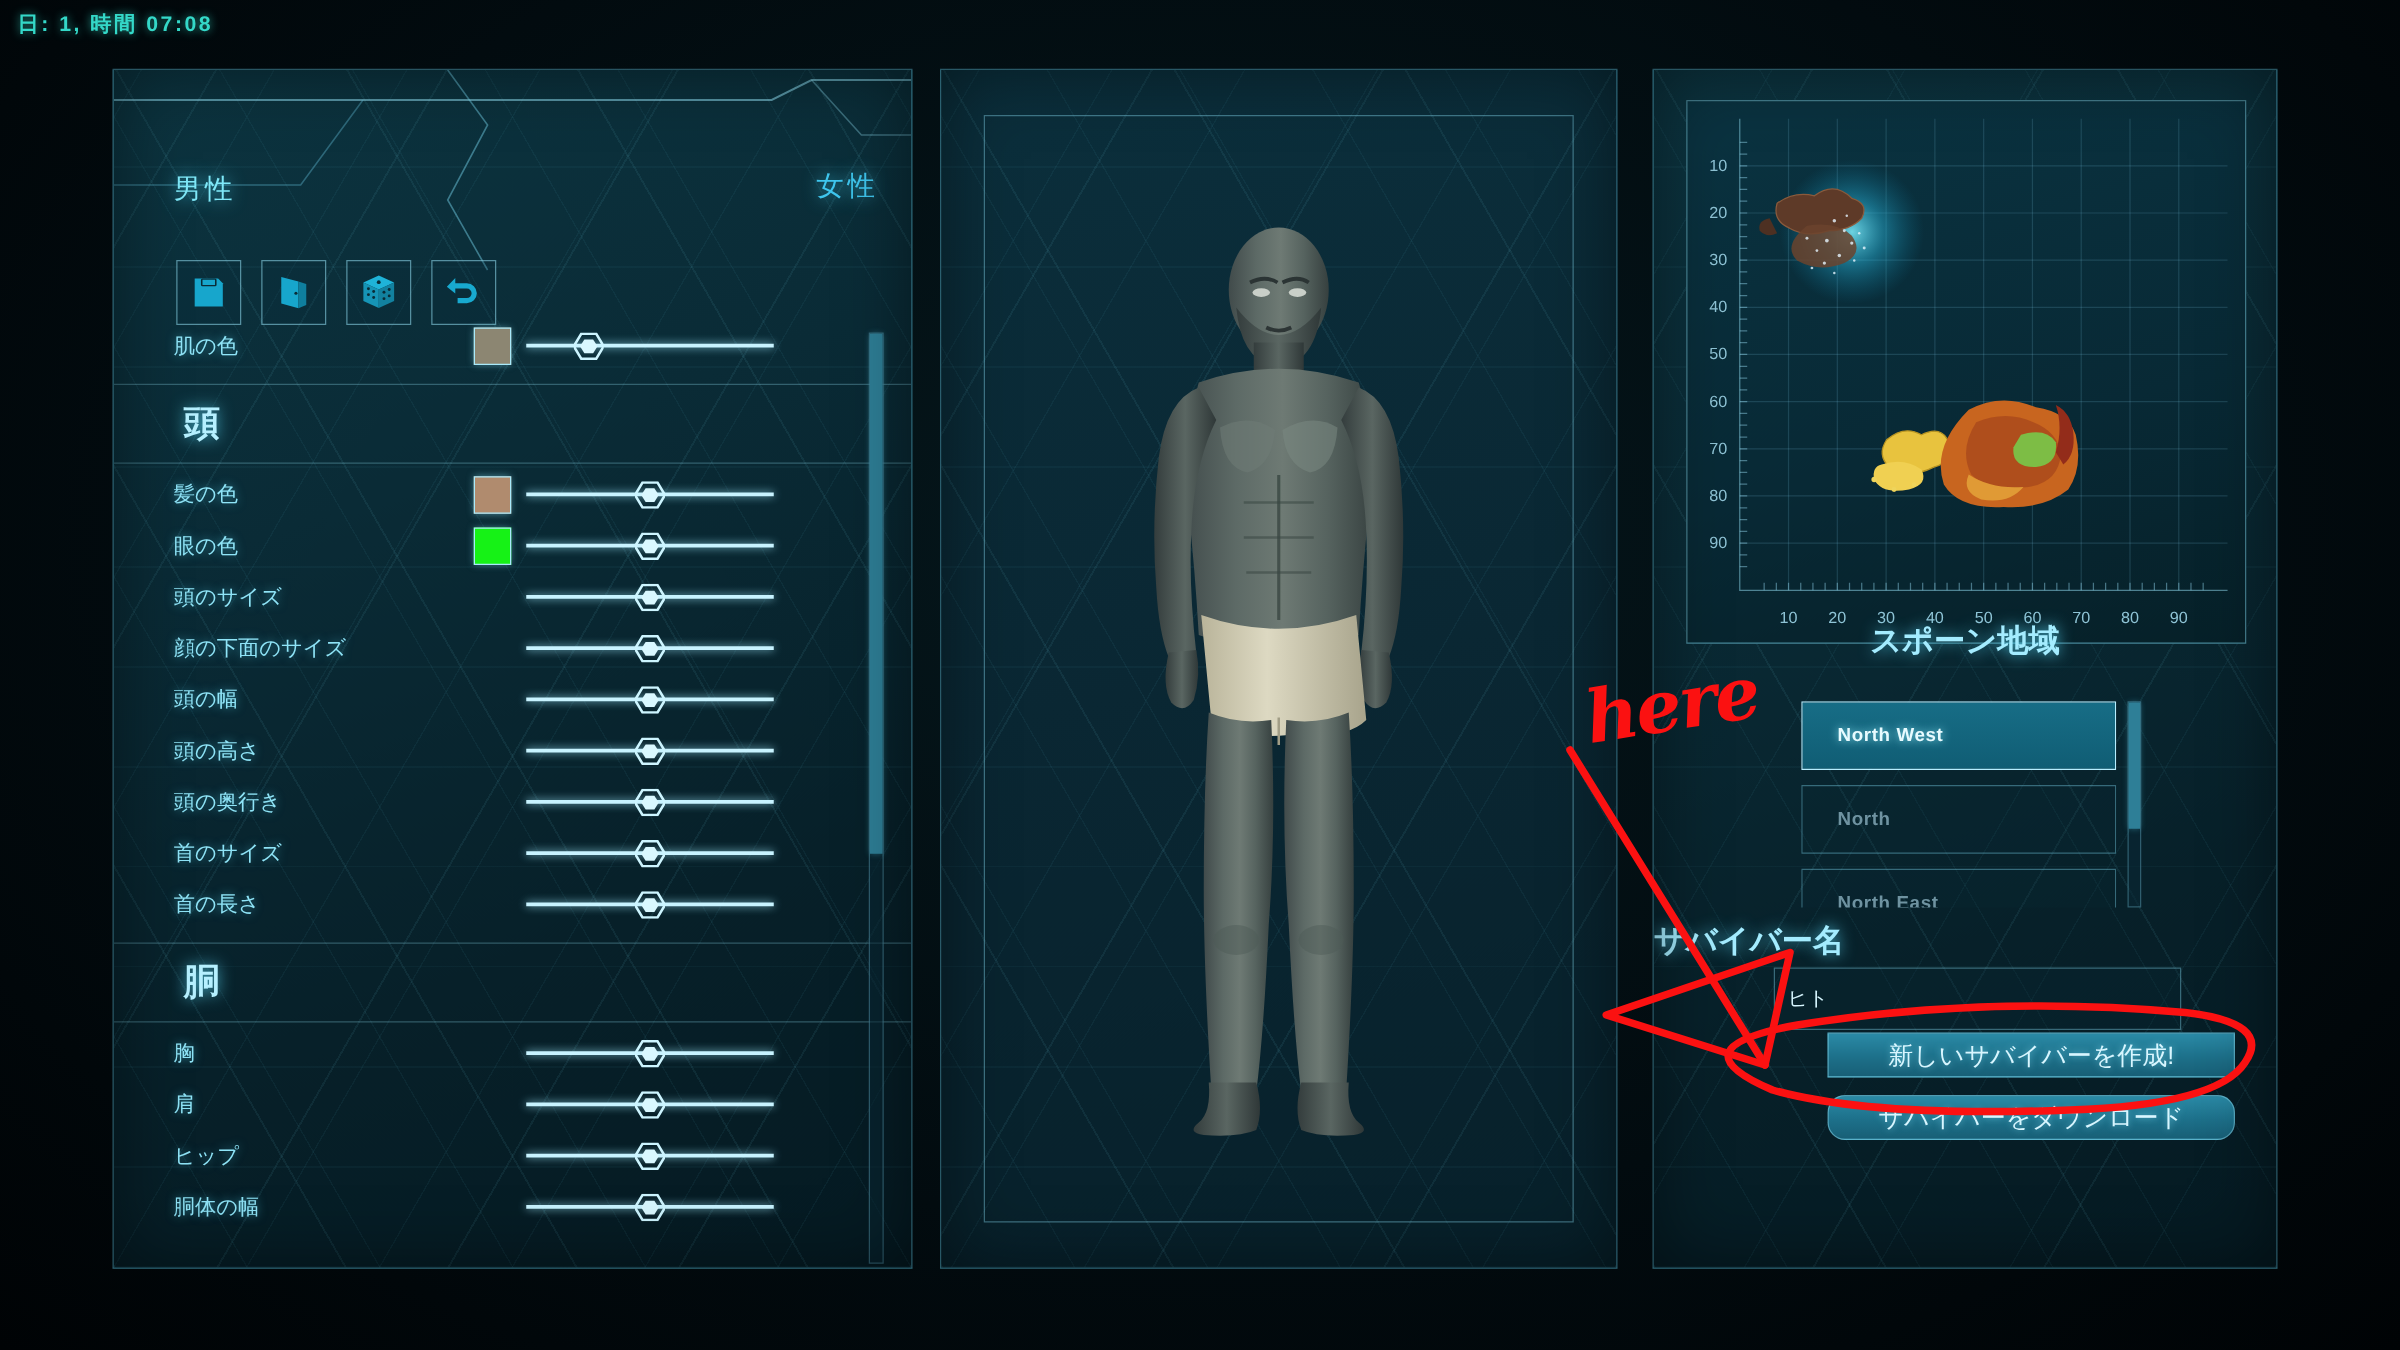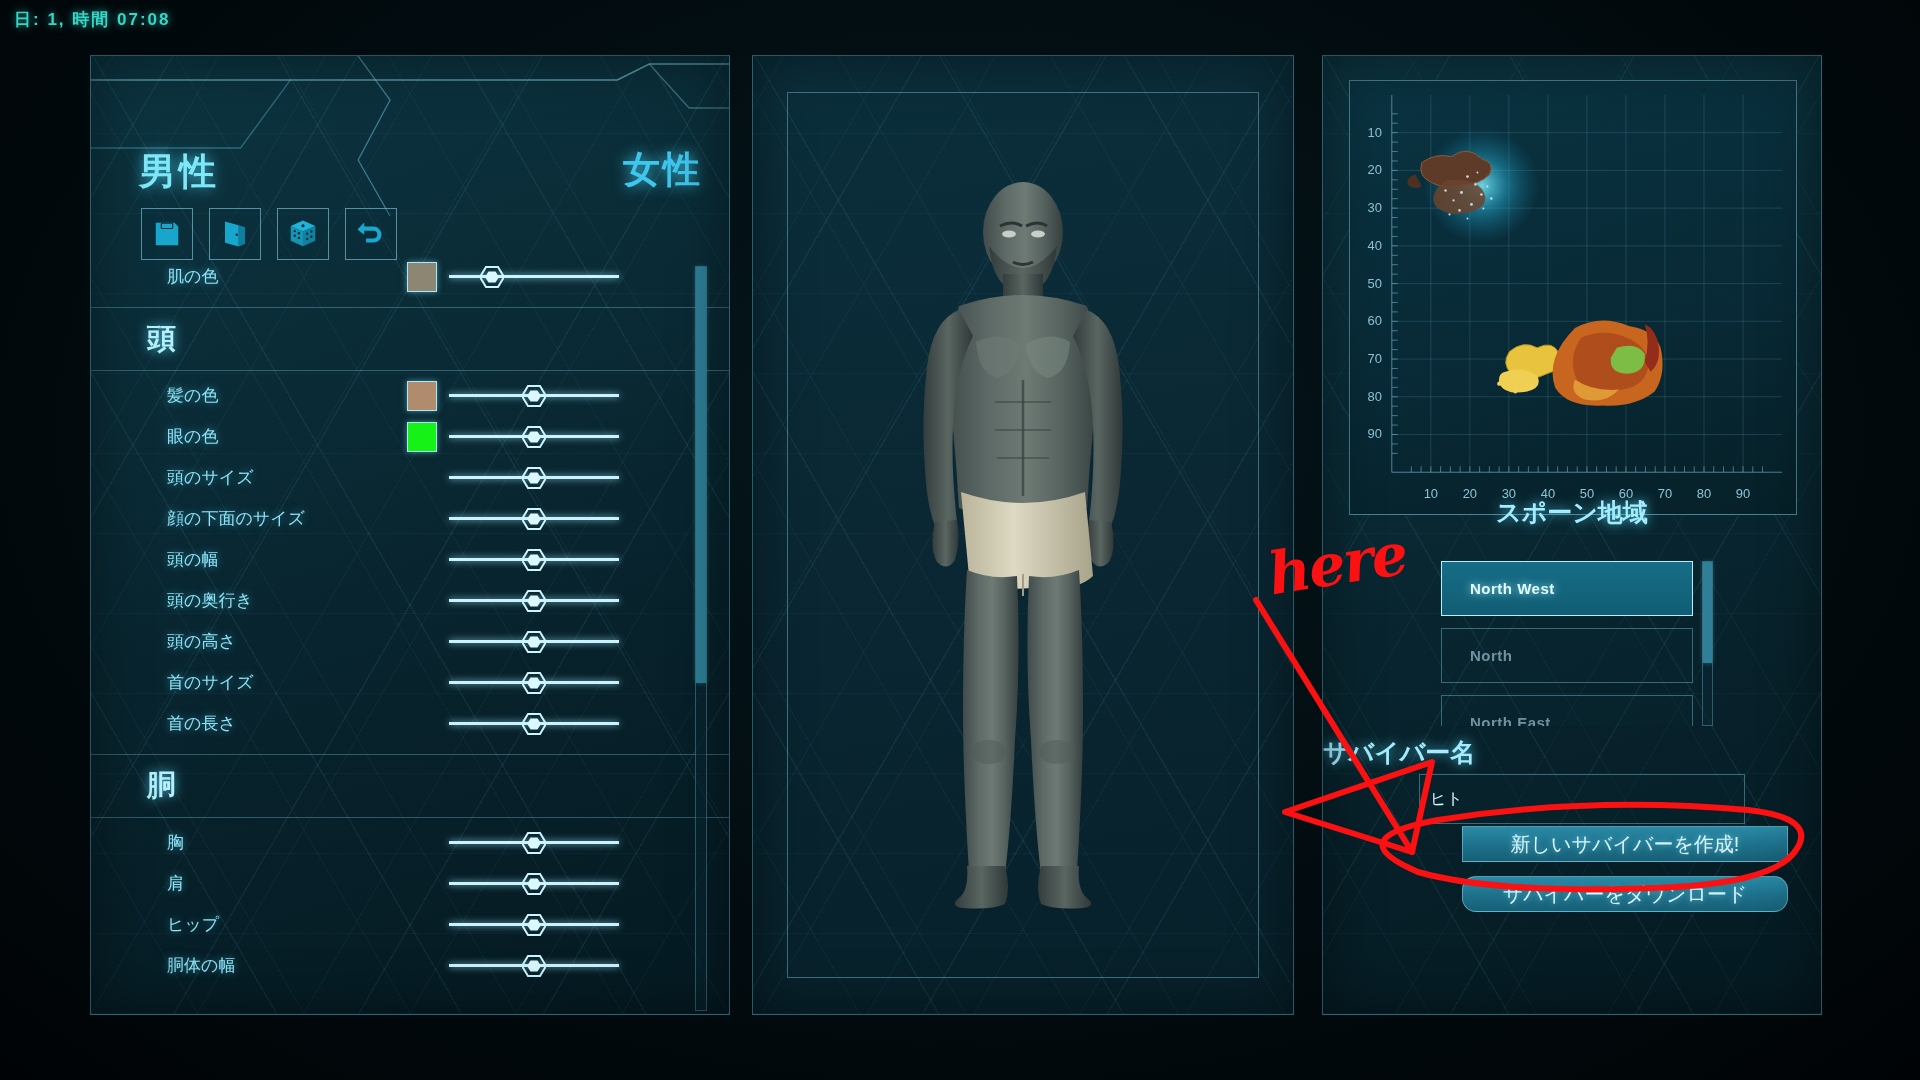--- a/index.html
+++ b/index.html
@@ -56,23 +56,22 @@
   #panel-left   { left:90px;  top:55px; width:640px;  height:960px; }
   #panel-center { left:752px; top:55px; width:542px;  height:960px;
                   background:linear-gradient(170deg,#0b2f3c 0%,#0a2733 50%,#07202a 100%); }
   #panel-right  { left:1322px;top:55px; width:500px;  height:960px; }
 
   
   .deco-lines{ position:absolute; left:0; top:0; width:100%; height:180px; pointer-events:none; }
 
   
   .tab{
-    position:absolute; font-size:37px; font-weight:bold; letter-spacing:3px;
+    position:absolute; font-size:22px; font-weight:normal; letter-spacing:3px;
     text-shadow:0 0 14px rgba(70,210,240,.85);
-    margin-top:11px;
   }
   #tab-male   { left:48px;  top:80px;  color:#7fe8f8; }
   #tab-female { right:26px; top:78px;  color:#3fc6ee; }
 
   
   #icon-row{ position:absolute; left:50px; top:152px; display:flex; gap:16px; }
   .icon-btn{
     width:52px; height:52px;
     border:1px solid rgba(150,225,245,.55);
     background:rgba(8,45,58,.25);
@@ -81,21 +80,21 @@
   }
   .icon-btn svg{ display:block; }
 
   
   #slider-scroll{
     position:absolute; left:0; top:200px; width:100%; height:760px;
     overflow:hidden;
   }
   .row{
     position:relative; height:41px; display:flex; align-items:center;
-    padding-left:76px; padding-right:110px;
+    padding-left:48px; padding-right:110px;
   }
   .row-label{
     color:#8fe4f7; font-size:17px; width:240px; flex:none;
     text-shadow:0 0 8px rgba(80,210,240,.6); white-space:nowrap;
   }
   .section{
     position:relative; height:64px; display:flex; align-items:center;
     padding-left:56px;
     border-top:1px solid rgba(150,225,245,.30);
     border-bottom:1px solid rgba(150,225,245,.30);
@@ -351,34 +350,34 @@
             <div class="track"></div>
             <div class="knob" style="left: 50%;">
               <svg viewBox="0 0 24 22">
                 <path d="M6 1 h12 l6 10 l-6 10 H6 L0 11 Z" fill="none" stroke="#cdf5ff" stroke-width="2"></path>
                 <path d="M8.5 5.5 h7 l3.5 5.5 l-3.5 5.5 h-7 L5 11 Z" fill="#d9f8ff"></path>
               </svg>
             </div>
           </div>
         </div>
         <div class="row">
+          <div class="row-label">頭の高さ</div>
+          <div class="swatch-spacer"></div>
+          <div class="slider">
+            <div class="track"></div>
+            <div class="knob" style="left: 50%;">
+              <svg viewBox="0 0 24 22">
+                <path d="M6 1 h12 l6 10 l-6 10 H6 L0 11 Z" fill="none" stroke="#cdf5ff" stroke-width="2"></path>
+                <path d="M8.5 5.5 h7 l3.5 5.5 l-3.5 5.5 h-7 L5 11 Z" fill="#d9f8ff"></path>
+              </svg>
+            </div>
+          </div>
+        </div>
+        <div class="row">
           <div class="row-label">頭の奥行き</div>
-          <div class="swatch-spacer"></div>
-          <div class="slider">
-            <div class="track"></div>
-            <div class="knob" style="left: 50%;">
-              <svg viewBox="0 0 24 22">
-                <path d="M6 1 h12 l6 10 l-6 10 H6 L0 11 Z" fill="none" stroke="#cdf5ff" stroke-width="2"></path>
-                <path d="M8.5 5.5 h7 l3.5 5.5 l-3.5 5.5 h-7 L5 11 Z" fill="#d9f8ff"></path>
-              </svg>
-            </div>
-          </div>
-        </div>
-        <div class="row">
-          <div class="row-label">頭の高さ</div>
           <div class="swatch-spacer"></div>
           <div class="slider">
             <div class="track"></div>
             <div class="knob" style="left: 50%;">
               <svg viewBox="0 0 24 22">
                 <path d="M6 1 h12 l6 10 l-6 10 H6 L0 11 Z" fill="none" stroke="#cdf5ff" stroke-width="2"></path>
                 <path d="M8.5 5.5 h7 l3.5 5.5 l-3.5 5.5 h-7 L5 11 Z" fill="#d9f8ff"></path>
               </svg>
             </div>
           </div>

